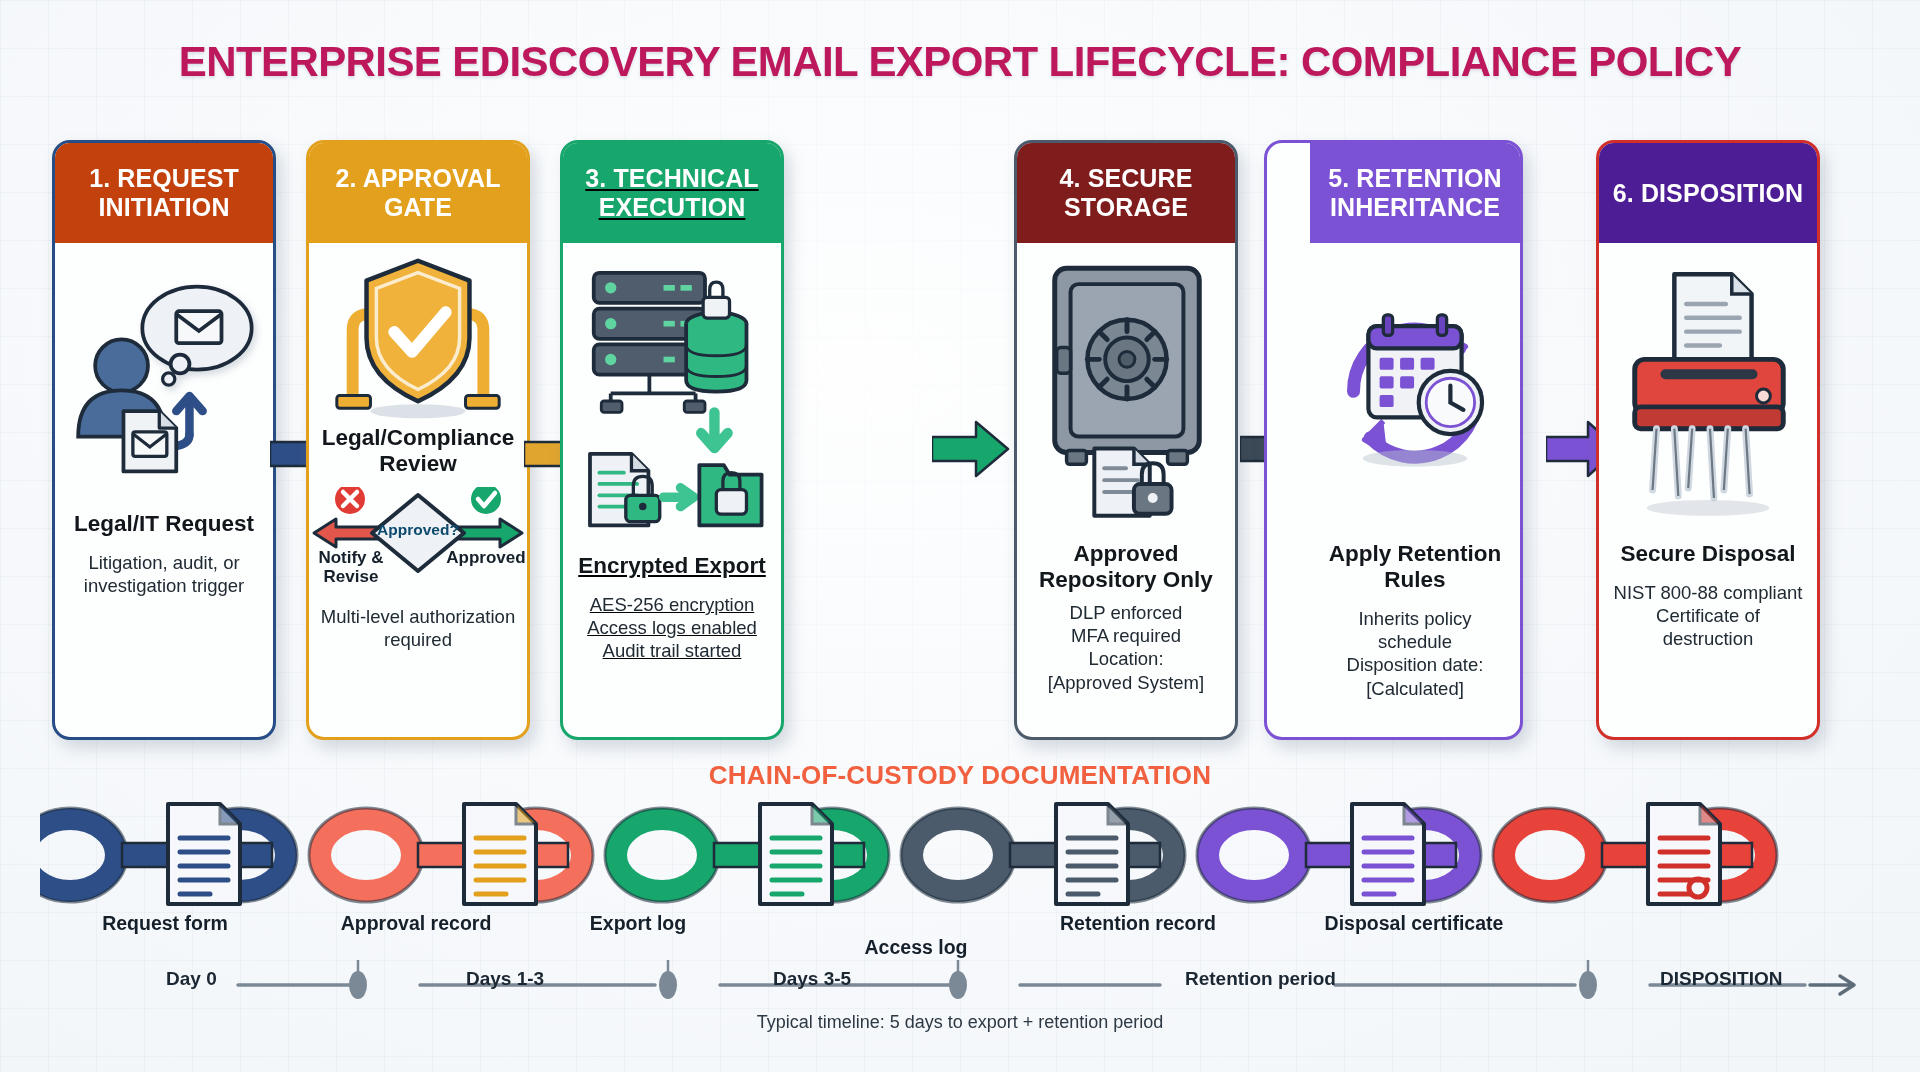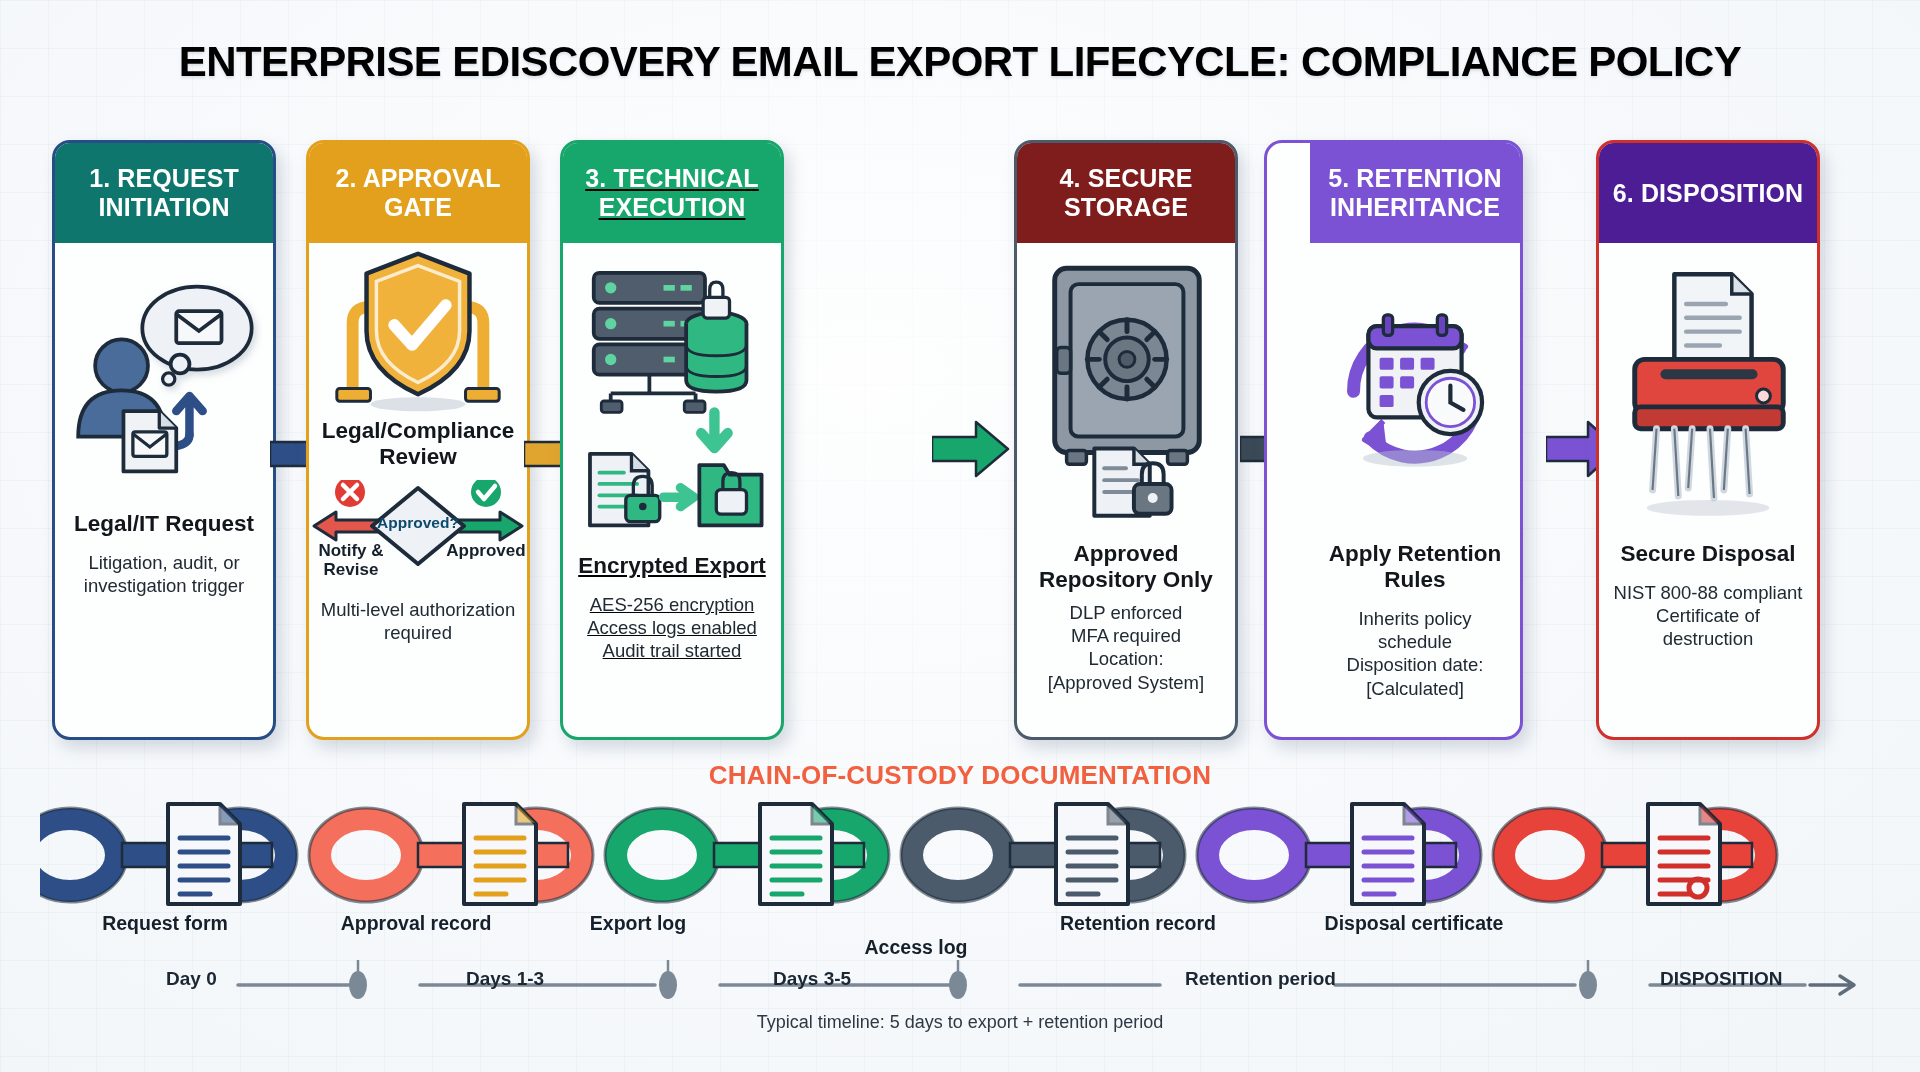--- a/index.html
+++ b/index.html
@@ -24,21 +24,21 @@
   }
   #root { position: absolute; inset: 0; }
 
   
   #title {
     position: absolute; top: 38px; left: 0; width: 1920px;
     text-align: center;
     font-size: 42px;
     font-weight: 800;
     letter-spacing: -0.6px;
-    color: #000000;
+    color: #be185d;
     text-shadow: 0 2px 3px rgba(160,175,190,0.35);
   }
 
   
   .card {
     position: absolute;
     top: 140px;
     width: 272px;
     height: 600px;
     border-radius: 18px;
@@ -134,21 +134,21 @@
 
   <svg id="overlay" width="1920" height="1072" style="position:absolute;top:0;left:0;pointer-events:none;">
     <defs>
       <filter id="softshadow" x="-30%" y="-30%" width="170%" height="170%">
         <feDropShadow dx="3" dy="4" stdDeviation="4" flood-color="#8b9bab" flood-opacity="0.35"></feDropShadow>
       </filter>
     </defs>
   </svg>
 
   <div class="card" id="card1" style="left:52px;width:224px;border-color:#264d85;">
-    <div class="card-head" style="background:#0f766e;">1. REQUEST INITIATION</div>
+    <div class="card-head" style="background:#c2410c;">1. REQUEST INITIATION</div>
     <div class="card-body">
       <div class="art">
         <svg width="210" height="250" viewBox="0 0 210 250">
 
           <g filter="url(#softshadow)">
             <ellipse cx="140" cy="70" rx="58" ry="44" fill="#eef1f5" stroke="#1d2b3a" stroke-width="4"></ellipse>
             <circle cx="122" cy="108" r="10" fill="#eef1f5" stroke="#1d2b3a" stroke-width="4"></circle>
             <circle cx="110" cy="124" r="6.5" fill="#eef1f5" stroke="#1d2b3a" stroke-width="3.5"></circle>
           </g>
 
@@ -173,21 +173,21 @@
   </div>
 
   <div class="arrow" style="left:270px;top:425px;">
     <svg width="74" height="58" viewBox="0 0 74 58">
       <path d="M0 17 L42 17 L42 2 L72 29 L42 56 L42 41 L0 41 Z" fill="#2d4e86" stroke="#1d2b3a" stroke-width="2.5" stroke-linejoin="round"></path>
     </svg>
   </div>
 
   <div class="card" id="card2" style="left:306px;width:224px;border-color:#e3a01c;">
     <div class="card-head" style="background:#e3a01c;">2. APPROVAL GATE</div>
-    <div class="card-body" style="padding-top:5px;">
+    <div class="card-body" style="padding-top:12px;">
       <div class="art" style="height:164px;">
         <svg width="200" height="170" viewBox="0 0 200 170">
 
           <path d="M34 150 L34 78 Q34 62 50 62 L72 62" fill="none" stroke="#edae33" stroke-width="12" stroke-linecap="round"></path>
           <path d="M166 150 L166 78 Q166 62 150 62 L128 62" fill="none" stroke="#edae33" stroke-width="12" stroke-linecap="round"></path>
           <rect x="18" y="144" width="34" height="13" rx="3" fill="#edae33" stroke="#1d2b3a" stroke-width="3"></rect>
           <rect x="148" y="144" width="34" height="13" rx="3" fill="#edae33" stroke="#1d2b3a" stroke-width="3"></rect>
 
           <path d="M100 8 L152 28 L152 86 Q152 126 100 150 Q48 126 48 86 L48 28 Z" fill="#f0b23b" stroke="#1d2b3a" stroke-width="4.5" stroke-linejoin="round"></path>
           <path d="M100 20 L142 36 L142 86 Q142 118 100 138 Q58 118 58 86 L58 36 Z" fill="none" stroke="#fff" stroke-width="3.5" opacity="0.75"></path>

